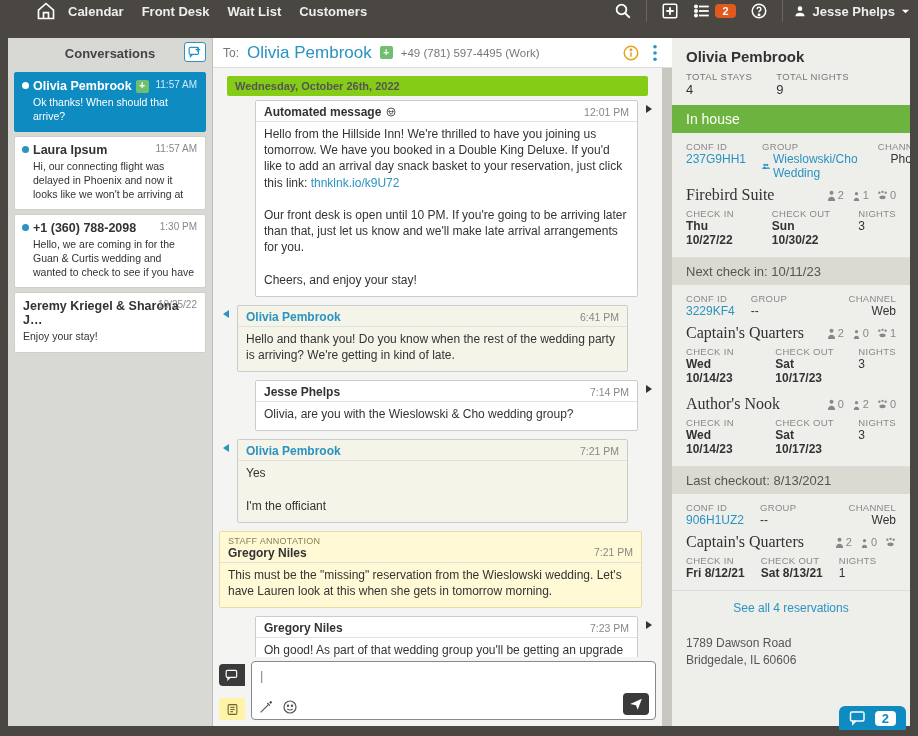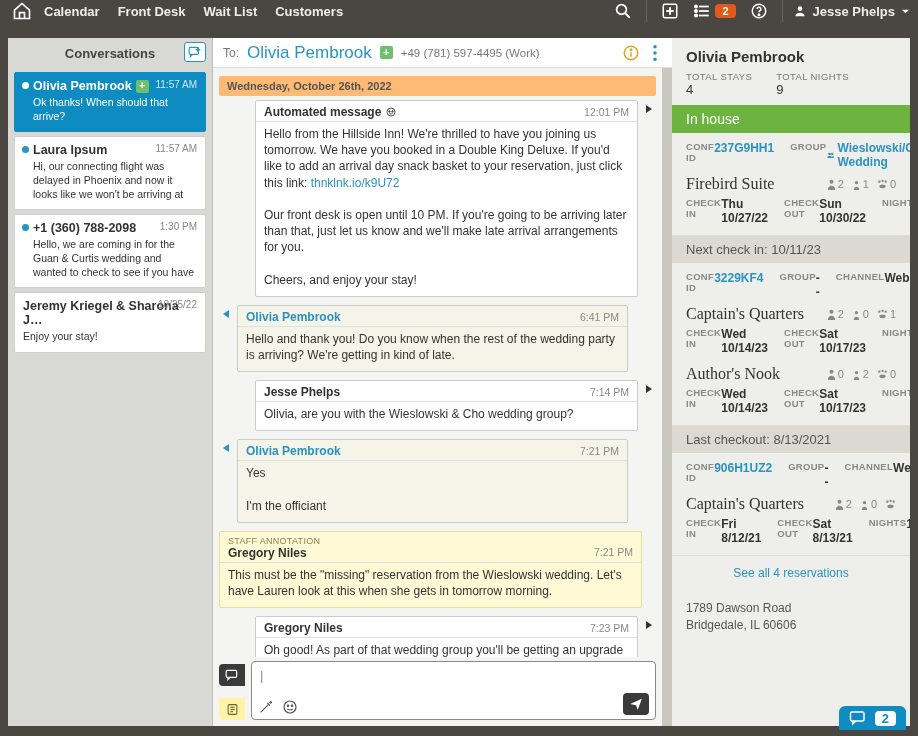--- a/index.html
+++ b/index.html
@@ -1,20 +1,20 @@
 <!DOCTYPE html>
 <html><head>
 <meta charset="utf-8">
 <style>
   * { box-sizing: border-box; margin: 0; padding: 0; }
   body { font-family: "Helvetica Neue", Arial, sans-serif; font-size: 13px; color: #333; background: #4A4642; }
   svg { display: block; }
 
   
-  .topbar { height: 22px; background: #4A4642; display: flex; align-items: center; padding: 0 8px; color: #eee; }
+  .topbar { height: 22px; background: #4A4642; display: flex; align-items: center; padding: 0 8px; color: #eee; margin-left: 24px; }
   .topbar .home { width: 28px; height: 28px; display:flex; align-items:center; justify-content:center; border-radius:4px; margin-right:8px; }
   .topbar .menu { display:flex; gap:18px; font-weight:600; }
   .topbar .menu span { cursor:pointer; }
   .topbar .spacer { flex:1; }
   .topbar .right { display:flex; align-items:center; gap:10px; }
   .topbar .iconbtn { width:26px; height:26px; display:flex; align-items:center; justify-content:center; cursor:pointer; }
   .topbar .divider { width:1px; height:22px; background:#6a645e; }
   .topbar .badge { background:#E2591D; color:#fff; border-radius:4px; padding:1px 7px; font-size:11px; font-weight:700; }
   .topbar .user { display:flex; align-items:center; gap:6px; font-weight:600; cursor:pointer; }
 
@@ -39,21 +39,21 @@
   
   .col-mid { flex:1; background:#f4f4f2; display:flex; flex-direction:column; min-width:0; }
   .tohdr { height:30px; background:#fff; border-bottom:1px solid #ddd; display:flex; align-items:center; padding:0 10px; gap:8px; }
   .tohdr .lbl { color:#777; font-size:12px; }
   .tohdr .nm { color:#2A93C2; font-size:17px; font-weight:500;}
   .tohdr .ph { color:#777; font-size:11.5px; }
   .tohdr .sp { flex:1; }
   .tohdr .ico { cursor:pointer; }
 
   .thread { flex:1; overflow:auto; padding: 4px 6px 0 6px; border-right: 10px solid #C8C8C0; }
-  .datehdr { background:#fdba74; color:#555; font-weight:700; font-size:11px; padding:4px 8px; border-radius:2px; margin: 4px 0; }
+  .datehdr { background:#84cc16; color:#555; font-weight:700; font-size:11px; padding:4px 8px; border-radius:2px; margin: 4px 8px; }
 
   .msg { display:flex; align-items:flex-start; gap:4px; margin: 3px 0 8px 0; }
   .msg .caret { width:14px; display:flex; justify-content:center; padding-top:4px; color:#333; }
   .msg .bubble { flex:1; border:1px solid #ccc; border-radius:2px; background:#fff; }
   .msg.in { margin-right: 28px; }
   .msg.in .bubble { background:#F4F4E8; }
   .msg.out { margin-left: 36px; }
   .msg.note .bubble { background:#FFF9D6; border-color:#E6DE9E; }
   .bubble .bh { display:flex; align-items:center; padding:4px 8px 2px 8px; border-bottom:1px solid #e0e0e0; gap:4px;}
   .bubble .bh .from { font-weight:700; font-size:12px; }
@@ -80,21 +80,21 @@
 
   
   .col-right { width:238px; background:#EEEEEA; display:flex; flex-direction:column; font-size:12px; overflow:auto;}
   .col-right .gname { font-size:15px; font-weight:700; padding: 10px 14px 6px 14px;}
   .col-right .stats { display:flex; gap:24px; padding: 0 14px 8px 14px;}
   .col-right .stats .k { font-size:9.5px; color:#777; letter-spacing:0.4px;}
   .col-right .stats .v { font-size:13px; }
   .col-right .inhouse { background:#6CB33F; color:#fff; padding:6px 14px; font-size:14px; font-weight:500;}
   .col-right .section { padding: 8px 14px 10px 14px; border-bottom:1px solid #ddd;}
   .col-right .row { display:flex; gap:16px;}
-  .col-right .cell { display:flex; flex-direction:row;font-weight:bold;}
+  .col-right .cell { display:flex; flex-direction:column;}
   .col-right .klab { font-size:9.5px; color:#888; letter-spacing:0.3px;}
   .col-right .vlink { color:#2A93C2; }
   .col-right .roomtitle { font-family: Georgia, 'Times New Roman', serif; font-size:16px; color:#333; margin-top:6px; display:flex; align-items:center; }
   .col-right .occ { margin-left:auto; display:flex; gap:8px; color:#888; font-family: Arial, sans-serif; font-size:11px;}
   .col-right .occ span { display:flex; align-items:center; gap:2px;}
   .col-right .darkbar { background:#DADAD2; padding:6px 14px; color:#555; font-size:13px; }
   .col-right .seeall { text-align:center; padding:10px; background:#EEEEEA;}
   .col-right .seeall span { color:#2A93C2; cursor:pointer;}
   .col-right .addr { padding: 10px 14px 20px 14px; color:#555; line-height:1.4;}
   .col-right .chright { margin-left:auto; text-align:right;}

